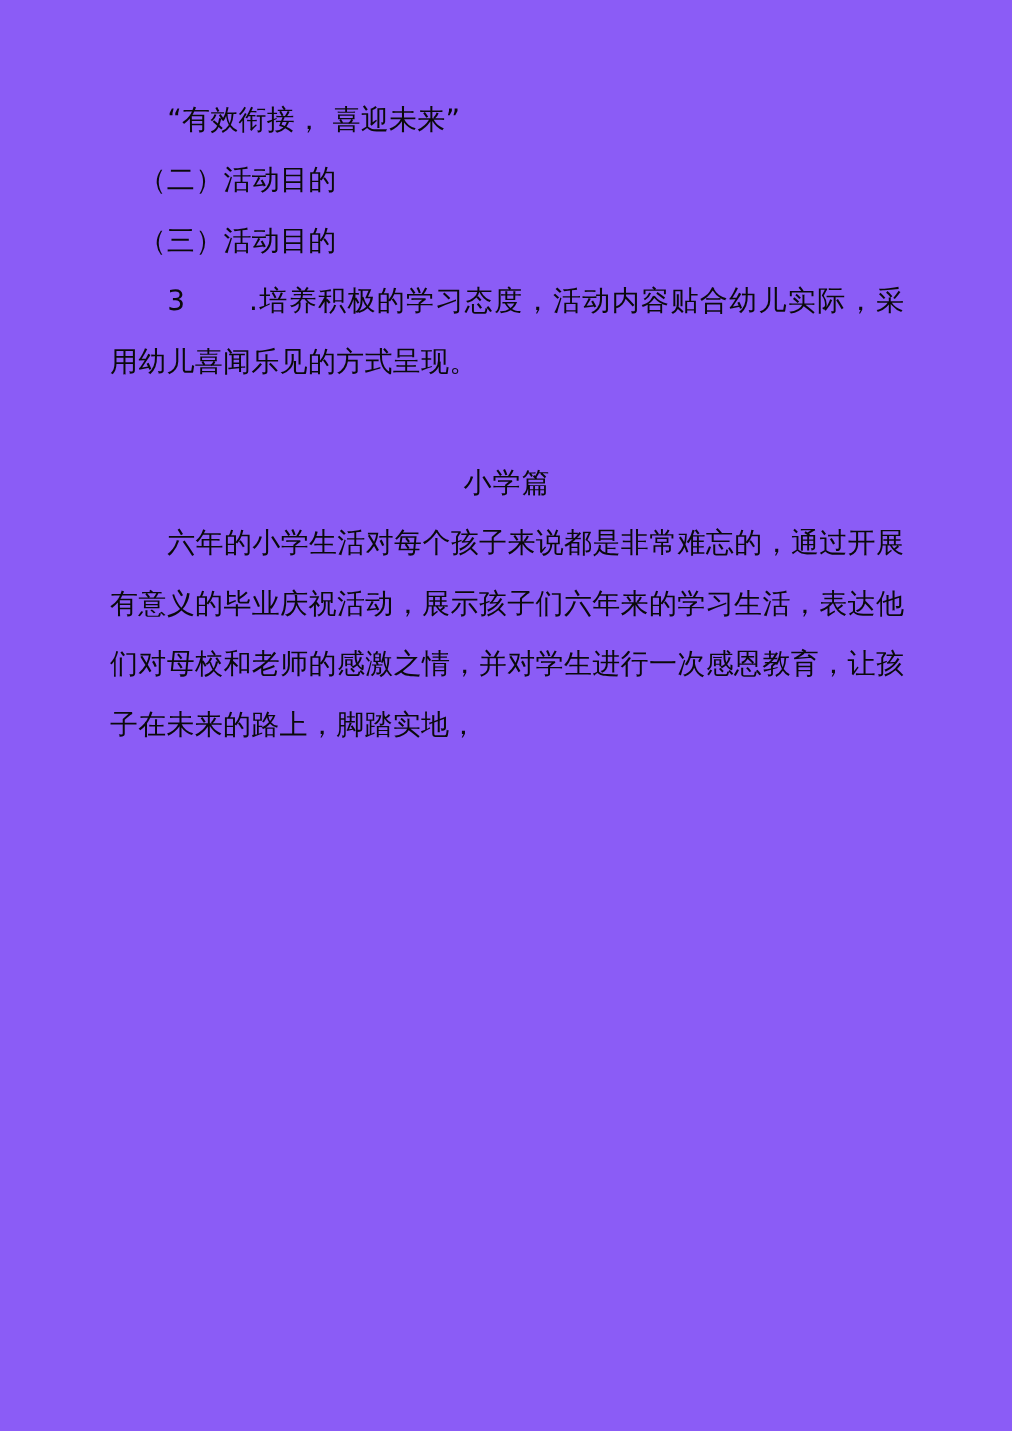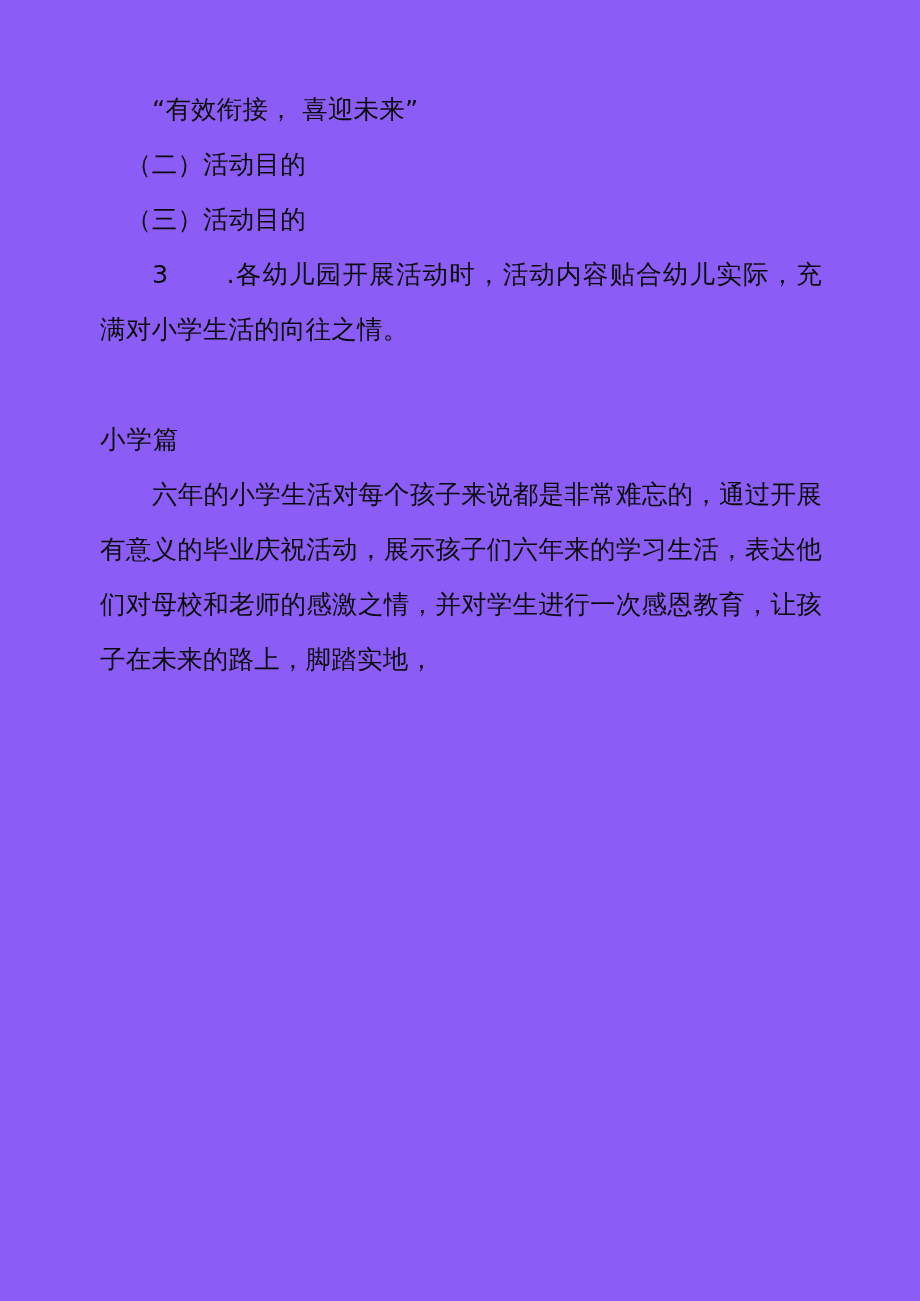--- a/index.html
+++ b/index.html
@@ -67,20 +67,21 @@
   .spacer-line {
     height: 55px;
   }
   .spacer-half {
     height: 27px;
   }
 
   .heading-center {
     font-size: 25.5px;
     line-height: 55px;
+    text-align: center;
     color: #0a0a0a;
     margin: 0;
     letter-spacing: 1px;
   }
 
   .lat {
     font-family: "DejaVu Sans", "Liberation Sans", sans-serif;
   }
 </style>
 </head>
@@ -96,21 +97,21 @@
 
     <p class="para"><span class="indent1"></span><span>（二）活动目的</span></p>
 
 
 
 
     <p class="para"><span class="indent1"></span><span>（三）活动目的</span></p>
 
 
 
-    <p class="para"><span class="indent2"></span><span class="lat">3</span><span class="numgap"></span><span>.各幼儿园开展活动时，活动内容贴合幼儿实际，充满对小学生活的向往之情。</span></p>
+    <p class="para"><span class="indent2"></span><span class="lat">3</span><span class="numgap"></span><span>.培养积极的学习态度，活动内容贴合幼儿实际，采用幼儿喜闻乐见的方式呈现。</span></p>
 
     <div class="spacer-line"></div>
 
     <p class="heading-center">小学篇</p>
 
     <p class="para"><span class="indent2"></span><span>六年的小学生活对每个孩子来说都是非常难忘的，通过开展有意义的毕业庆祝活动，展示孩子们六年来的学习生活，表达他们对母校和老师的感激之情，并对学生进行一次感恩教育，让孩子在未来的路上，脚踏实地，</span></p>
 
   </div>
 </div>
 

